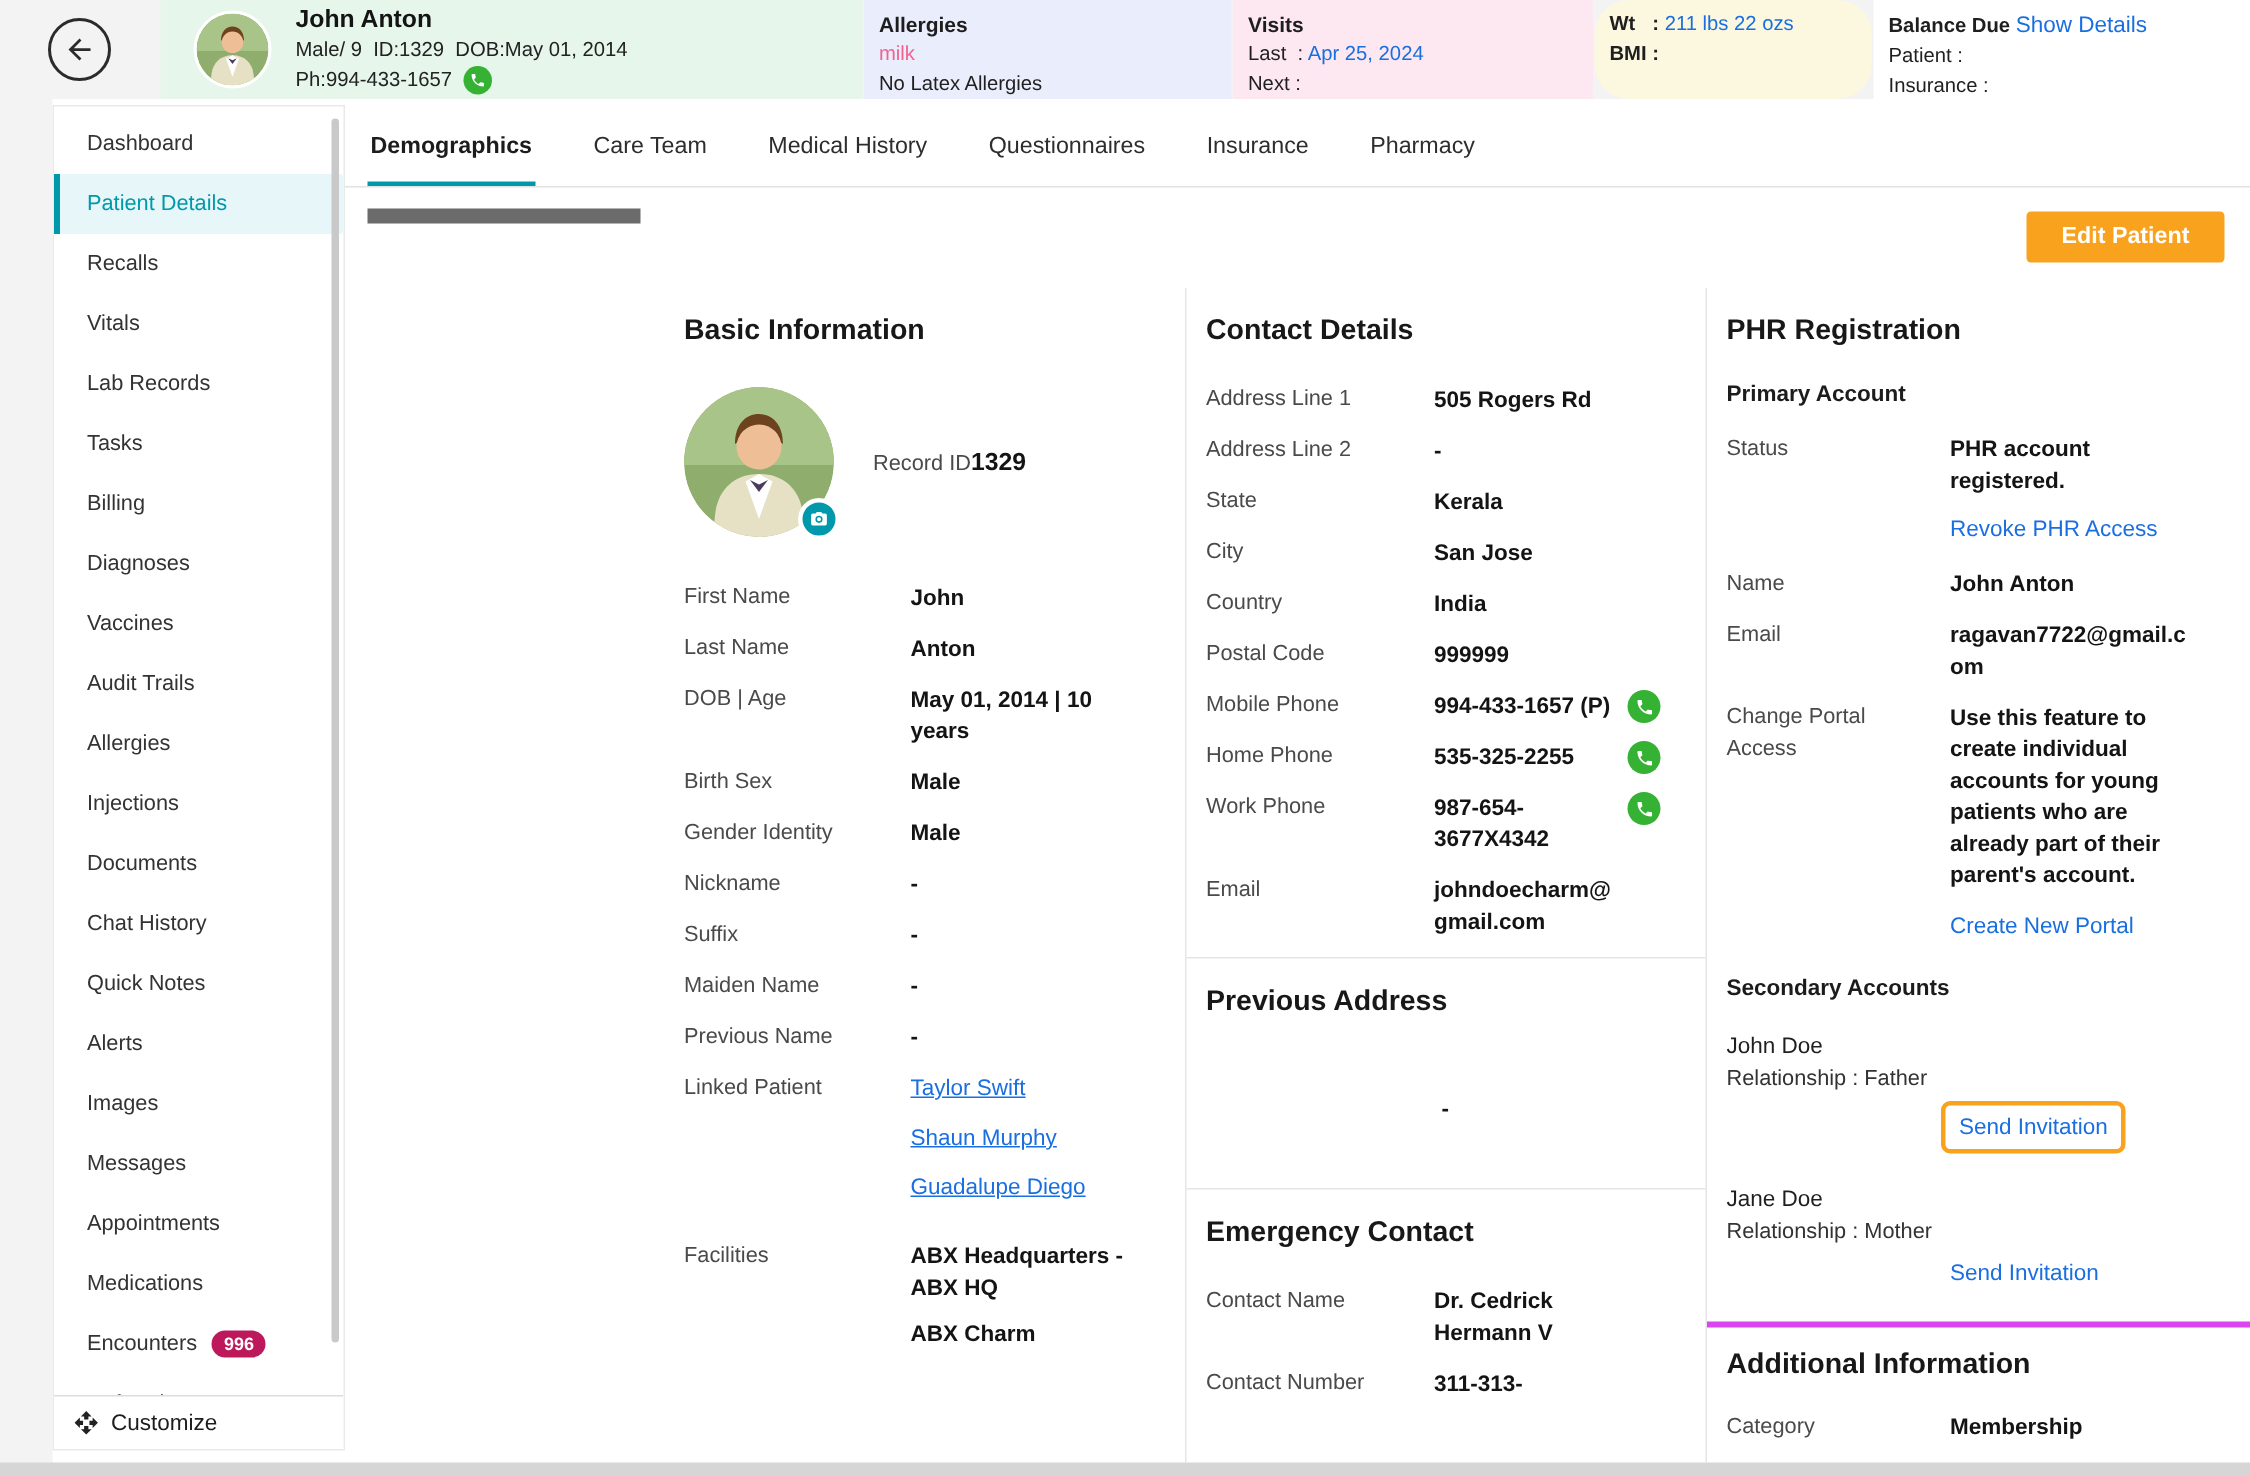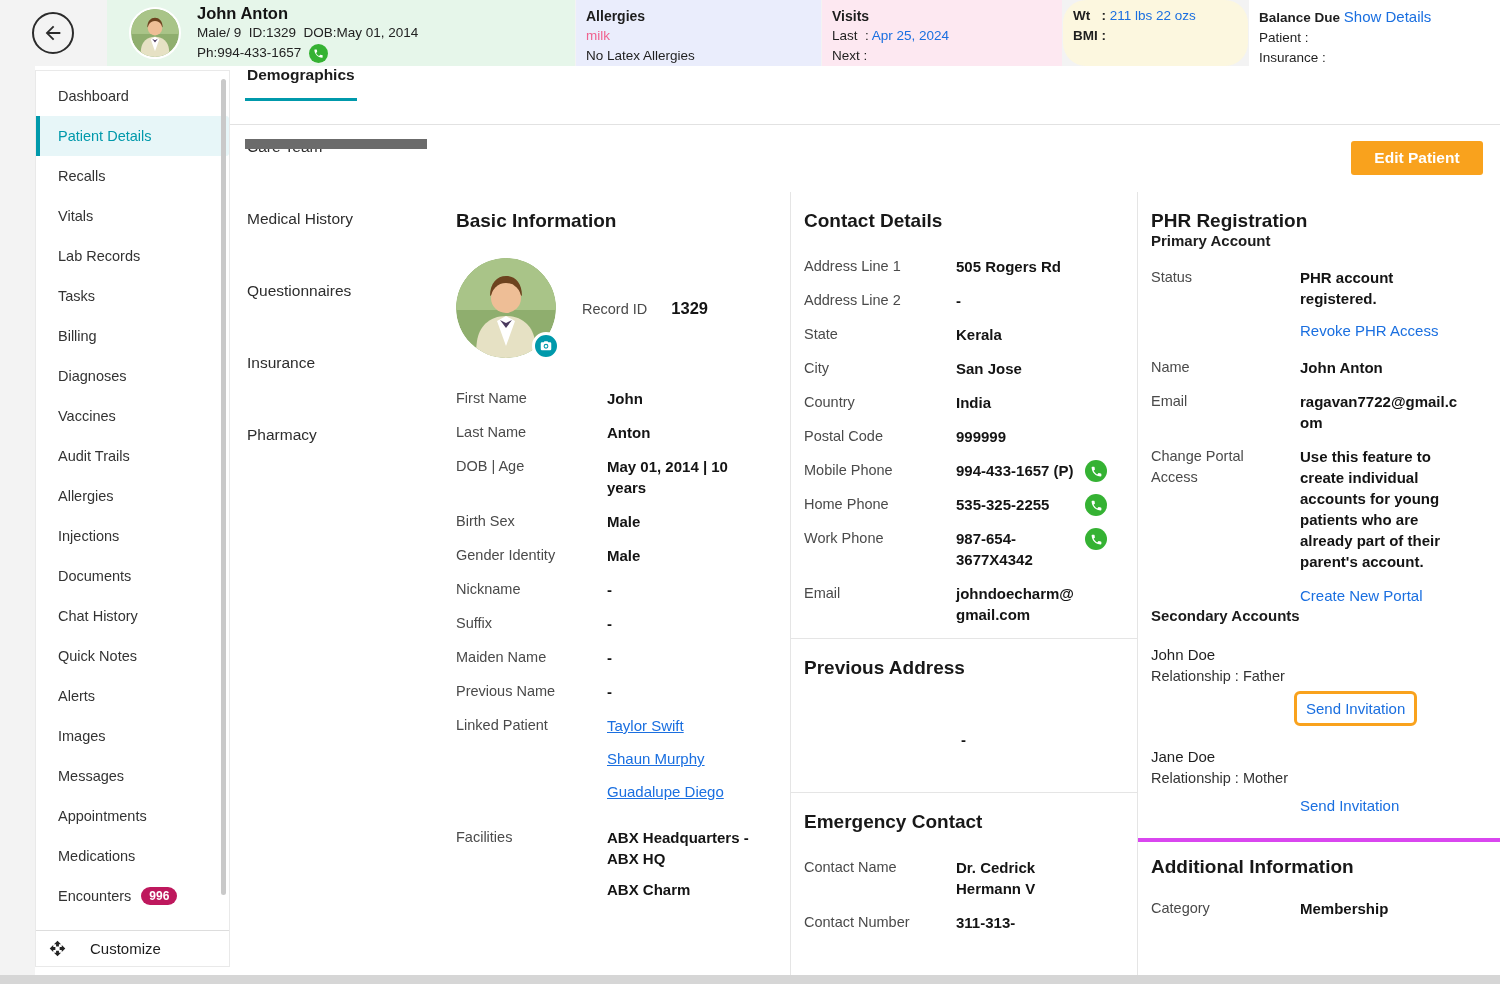--- a/index.html
+++ b/index.html
@@ -31,44 +31,44 @@
 
   
   .left-gutter { position:absolute; left:0; top:66px; bottom:0; width:35px; background:#f3f3f3; }
   .sidebar { position:absolute; left:35px; top:70px; width:195px; bottom:17px; background:#fff; border:1px solid #e9e9e9; overflow:hidden; }
   .side-list { position:absolute; inset:0; padding-top:5px; }
   .side-item { height:40px; display:flex; align-items:center; padding-left:22px; font-size:14.5px; color:#333; cursor:pointer; }
   .side-item.active { background:#e7f6f8; color:#0099ab; border-left:4px solid #0099ab; padding-left:18px; border-radius:0 3px 3px 0; }
   .badge { background:#be185d; color:#fff; font-size:12px; font-weight:700; border-radius:10px; padding:2px 8px; margin-left:10px; }
   .side-sb { position:absolute; top:8px; right:3px; bottom:46px; width:5px; }
   .side-sb .thumb { position:absolute; top:0; left:0; right:0; height:97%; background:#c9c9c9; border-radius:3px; cursor:pointer; }
-  .customize { position:absolute; left:0; right:0; bottom:0; height:36px; background:#fff; border-top:1px solid #ddd; display:flex; align-items:center; gap:24px; padding-left:13px; font-size:15px; color:#1d1d1d; cursor:pointer; z-index:2; }
+  .customize { position:absolute; left:0; right:0; bottom:0; height:36px; background:#fff; border-top:1px solid #ddd; display:flex; align-items:center; gap:8px; padding-left:13px; font-size:15px; color:#1d1d1d; cursor:pointer; z-index:2; }
   .customize svg { width:17px; height:17px; }
 
   
   .main { position:absolute; left:230px; top:66px; right:0; bottom:9px; background:#fff; overflow:hidden; }
-  .tabbar { position:absolute; top:0; left:0; right:0; height:59px; border-bottom:1px solid #e2e2e2; display:flex; align-items:flex-start; gap:37px; padding-left:15px;flex-direction:column; }
+  .tabbar { position:absolute; top:0; left:0; right:0; height:59px; border-bottom:1px solid #e2e2e2; display:flex; align-items:flex-end; gap:37px; padding-left:15px; }
   .tab { font-size:15.5px; color:#2d2d2d; padding:0 2px 17px; cursor:pointer; }
   .tab.active { font-weight:700; color:#1c1c1c; border-bottom:3px solid #0099ab; padding-bottom:14px; }
   .dark-strip { position:absolute; top:73px; left:15px; width:182px; height:10px; background:#6b6b6b; }
   .edit-btn { position:absolute; top:75px; right:17px; width:132px; height:34px; background:#f9a21d; color:#fff; font-size:15.5px; font-weight:700; border:none; border-radius:3px; cursor:pointer; font-family:"Liberation Sans", sans-serif; }
 
   .cols { position:absolute; top:126px; left:213px; right:0; bottom:0; display:flex; }
   .col { padding:14px 14px 0 13px; overflow:hidden; }
   .col1 { width:347px; flex:none; }
   .col2 { width:348px; flex:none; border-left:1px solid #e5e5e5; border-right:1px solid #e5e5e5; }
   .col3 { flex:1; }
   .sec-title { font-size:19px; font-weight:700; color:#181818; margin-top:4px; }
 
   .avatar-wrap { margin-top:26px; display:flex; align-items:center; }
   .big-avatar { width:100px; height:100px; border-radius:50%; position:relative; flex:none; }
   .big-avatar .photo { width:100px; height:100px; border-radius:50%; overflow:hidden; }
   .cam-badge { position:absolute; right:-4px; bottom:-2px; width:28px; height:28px; border-radius:50%; background:#0099ab; border:3px solid #fff; display:flex; align-items:center; justify-content:center; cursor:pointer; }
   .cam-badge svg { width:14px; height:14px; }
-  .record-row { margin-left:26px; display:flex; align-items:baseline; gap:24px; }
+  .record-row { margin-left:26px; display:flex; align-items:baseline; }
   .rec-label { font-size:14.5px; color:#4a4a4a; }
   .rec-val { font-size:16.5px; font-weight:700; color:#141414; }
 
   .fields { margin-top:30px; }
   .frow { display:flex; margin-bottom:13px; position:relative; }
   .flabel { width:151px; flex:none; font-size:14.5px; color:#4a4a4a; line-height:21px; padding-right:8px; }
   .fvalue { font-weight:700; font-size:15px; color:#141414; line-height:21px; overflow-wrap:break-word; }
   .col1 .fvalue { width:150px; }
   .col2 .flabel { width:152px; }
   .col2 .fvalue { width:126px; }
@@ -79,21 +79,21 @@
   .link { color:#1a6fe0; cursor:pointer; font-size:15px; line-height:21px; }
   .link-stack .link { display:block; text-decoration:underline; margin-bottom:12px; font-weight:400; }
   .val-stack div { margin-bottom:10px; }
   .col2 .pbadge { position:absolute; right:16px; top:0; }
 
   .divider { height:1px; background:#e5e5e5; margin:8px -14px 0 -13px; }
   .prev-dash { text-align:center; font-weight:700; font-size:15px; color:#141414; margin:52px 0 44px; }
   .col2 .sec-title.mid { margin-top:18px; }
   .emg-fields { margin-top:24px; }
 
-  .sub-head { font-size:15px; font-weight:700; color:#1c1c1c; }
+  .sub-head { font-size:15px; font-weight:700; color:#1c1c1c; margin-top:22px; }
   .col3 .fields { margin-top:18px; }
   .revoke { display:block; margin:-2px 0 16px 149px; }
   .create-portal { display:block; margin:8px 0 1px 149px; }
   .account { margin-top:20px; }
   .acc-name { font-size:15px; color:#1f1f1f; line-height:21px; }
   .acc-rel { font-size:14.5px; color:#333; margin-top:3px; }
   .send-box { display:inline-block; border:3px solid #f9a21d; border-radius:6px; padding:4px 9px; margin:7px 0 0 143px; }
   .send-plain { display:inline-block; margin:9px 0 0 149px; }
   .additional { border-top:4px solid #d946ef; margin:22px -14px 0 -13px; padding:14px 14px 0 13px; }
   .additional .fields { margin-top:20px; }

